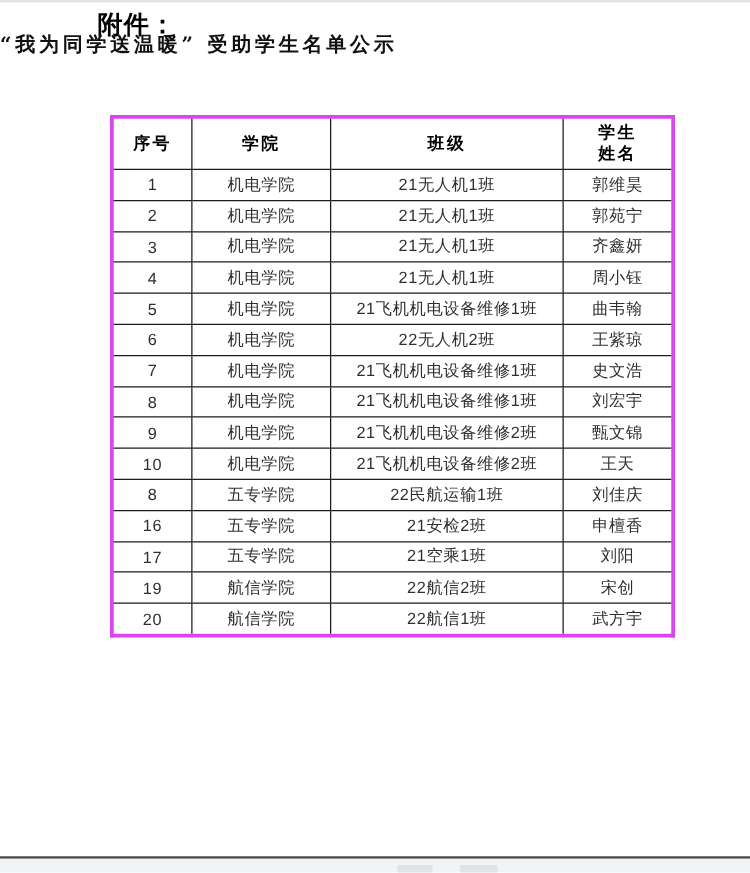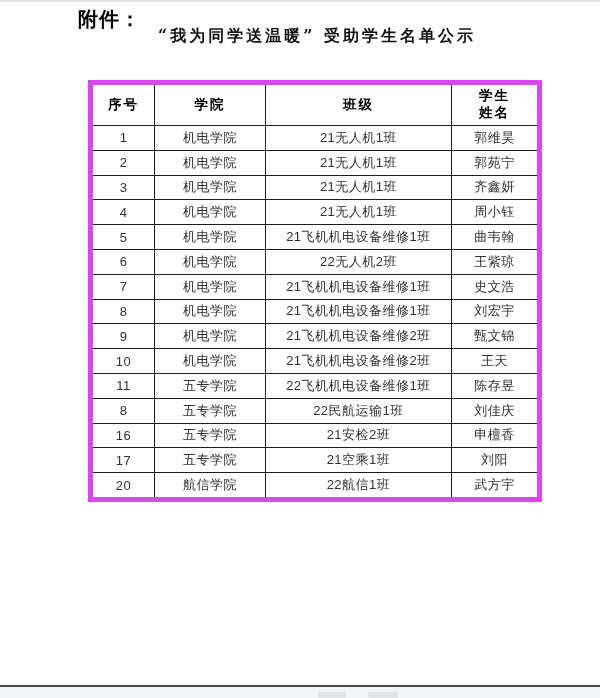--- a/index.html
+++ b/index.html
@@ -12,30 +12,30 @@
     position:absolute;top:0;left:0;width:600px;height:2px;
     background:#e3e3e3;
   }
   .attachment{
     position:absolute;left:78px;top:6px;
     font-size:20px;font-weight:bold;color:#000;
     letter-spacing:1px;
   }
   .doc-title{
     position:absolute;left:0;top:26px;width:476px;
-    text-align:right;
+    text-align:left;
     font-family:"DejaVu Serif","Liberation Serif",serif;
     font-size:16px;font-weight:bold;color:#111;
     letter-spacing:3px;
   }
   table.roster{
-    position:absolute;left:88px;top:80px;
+    position:absolute;left:88px;top:92px;
     width:449px;
     border-collapse:collapse;table-layout:fixed;
-    border:5px solid #d946ef;
+    border:3px solid #d946ef;
   }
   table.roster th, table.roster td{
     border:1.6px solid #1c1c1c;
     padding:0 2px;
     text-align:center;vertical-align:middle;
     overflow:hidden;white-space:nowrap;
   }
   table.roster th{
     height:40px;
     font-size:13.5px;font-weight:bold;color:#000;
@@ -148,44 +148,44 @@
         <td>21飞机机电设备维修2班</td>
         <td>甄文锦</td>
       </tr>
       <tr>
         <td>10</td>
         <td>机电学院</td>
         <td>21飞机机电设备维修2班</td>
         <td>王天</td>
       </tr>
       <tr>
-        <td>11</td>
-        <td>五专学院</td>
-        <td>22飞机机电设备维修1班</td>
-        <td>陈存昱</td>
-      </tr>
-      <tr>
         <td>8</td>
         <td>五专学院</td>
         <td>22民航运输1班</td>
         <td>刘佳庆</td>
       </tr>
       <tr>
         <td>16</td>
         <td>五专学院</td>
         <td>21安检2班</td>
         <td>申檀香</td>
       </tr>
       <tr>
         <td>17</td>
         <td>五专学院</td>
         <td>21空乘1班</td>
         <td>刘阳</td>
       </tr>
       <tr>
+        <td>19</td>
+        <td>航信学院</td>
+        <td>22航信2班</td>
+        <td>宋创</td>
+      </tr>
+      <tr>
         <td>20</td>
         <td>航信学院</td>
         <td>22航信1班</td>
         <td>武方宇</td>
       </tr>
     </tbody>
 </table>
 
 <div class="page-bottom-line"></div>
 <div class="footer-strip">

